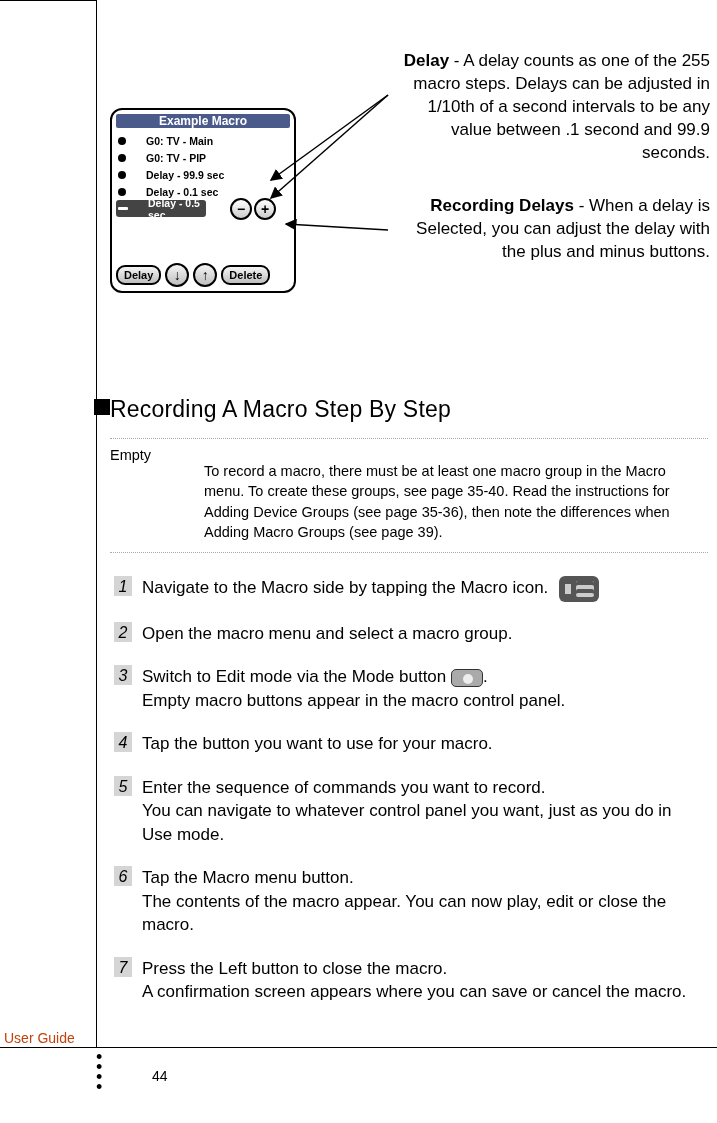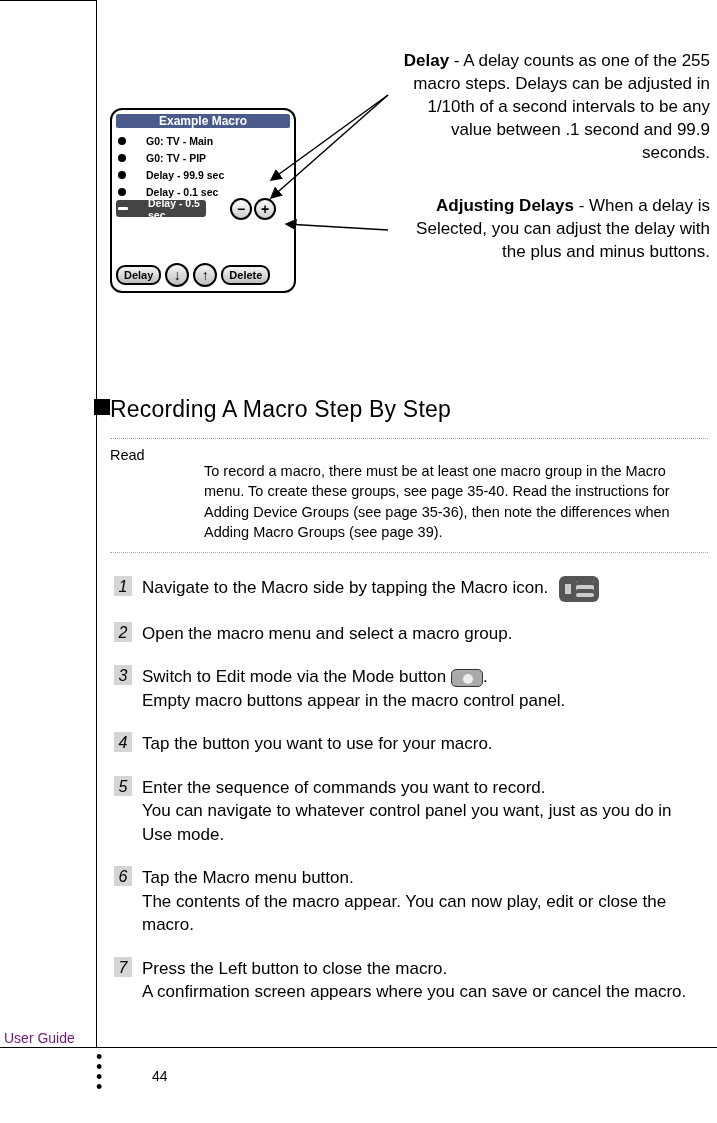--- a/index.html
+++ b/index.html
@@ -29,21 +29,21 @@
     height: 1px;
     background: #000;
   }
   .user-guide-label {
     position: absolute;
     left: 0;
     top: 1030px;
     width: 88px;
     text-align: left;
     font-size: 14px;
-    color: #701a75;
+    color: #c2410c;
     padding-left: 4px;
   }
   .bottom-hrule {
     position: absolute;
     left: 0;
     top: 1047px;
     width: 717px;
     height: 1px;
     background: #000;
   }
@@ -243,29 +243,29 @@
   <line x1="292" y1="55" x2="175" y2="140" stroke="#000" stroke-width="1.5" marker-end="url(#ah)"></line>
   <line x1="292" y1="55" x2="175" y2="158" stroke="#000" stroke-width="1.5" marker-end="url(#ah)"></line>
   <line x1="292" y1="190" x2="190" y2="184" stroke="#000" stroke-width="1.5" marker-end="url(#ah)"></line>
 </svg>
 
 <div class="callouts">
   <div class="callout">
     <span class="lead">Delay</span><span> - A delay counts as one of the 255 macro steps. Delays can be adjusted in 1/10th of a second intervals to be any value between .1 second and 99.9 seconds.</span>
   </div>
   <div class="callout">
-    <span class="lead">Adjusting Delays</span><span> - When a delay is Selected,  you can adjust the delay with the plus and minus buttons.</span>
+    <span class="lead">Recording Delays</span><span> - When a delay is Selected,  you can adjust the delay with the plus and minus buttons.</span>
   </div>
 </div>
 
 <div class="heading-block"></div>
 <div class="section-heading">Recording A Macro Step By Step</div>
 
 <div class="note-block">
-  <span class="note-label">Read</span>
+  <span class="note-label">Empty</span>
   <span class="note-body">To record a macro, there must be at least one macro group in the Macro menu. To create these groups, see page 35-40. Read the instructions for Adding Device Groups (see page 35-36), then note the differences when Adding Macro Groups (see page 39).</span>
 </div>
 
 <div class="steps">
   <div class="step">
     <div class="step-num">1</div>
     <div class="step-body">
       <span>Navigate to the Macro side by tapping the Macro icon.</span>
       <span class="macro-side-icon"></span>
     </div>

